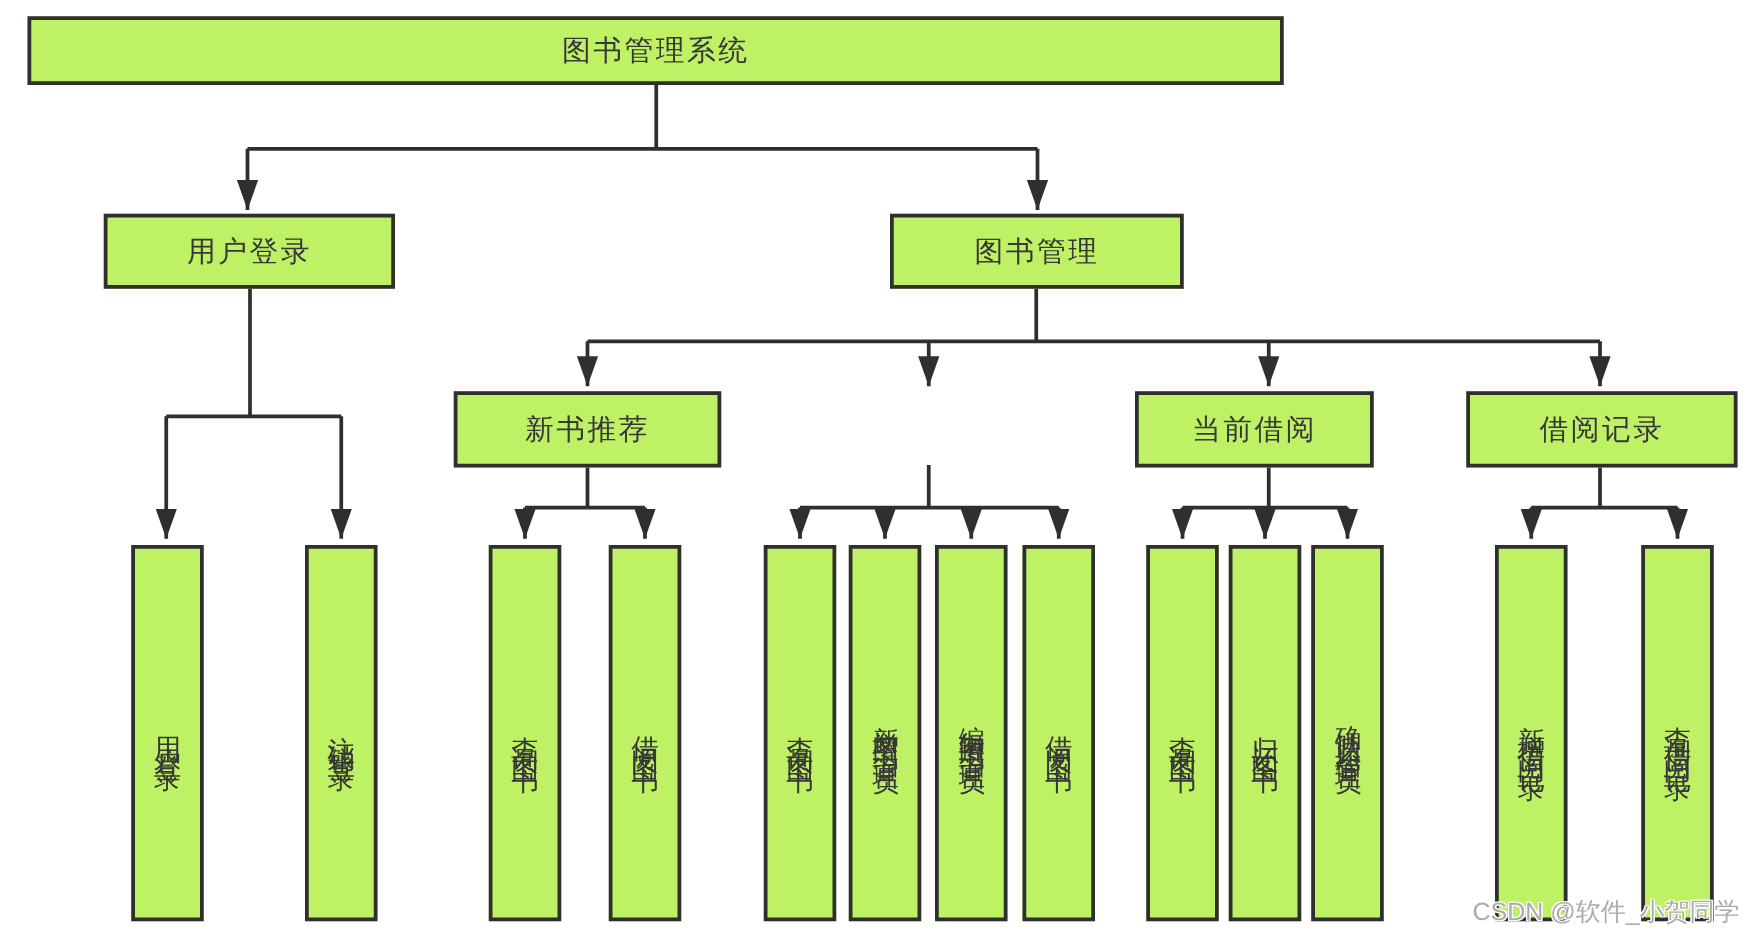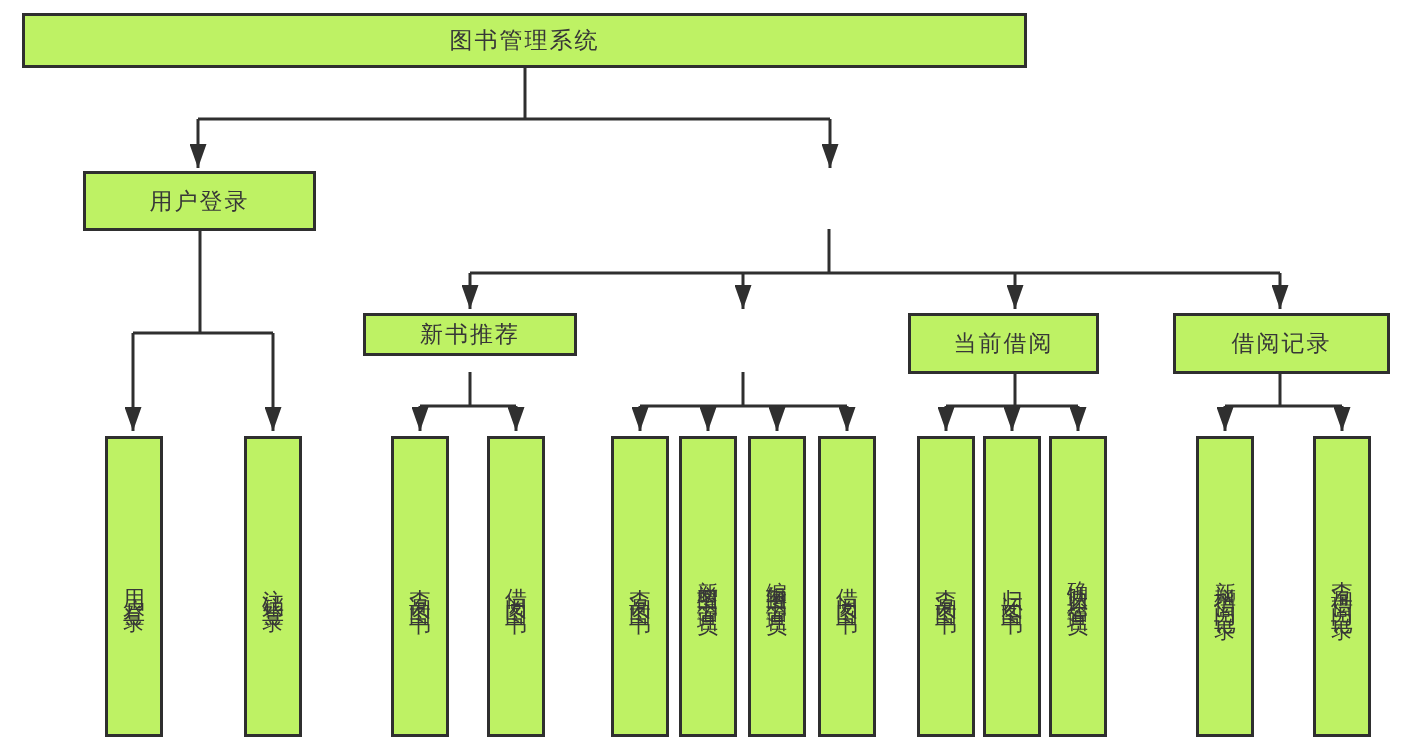--- a/index.html
+++ b/index.html
@@ -109,22 +109,23 @@
       <path d="M1280,372 V406"></path>
       <path d="M1225,406 H1342"></path>
       <line x1="1225" y1="406" x2="1225" y2="431" marker-end="url(#arrow)"></line>
       <line x1="1342" y1="406" x2="1342" y2="431" marker-end="url(#arrow)"></line>
     </g>
   </svg>
 
   <div class="node h" style="left:22px; top:13px; width:1005px; height:55px;">图书管理系统</div>
 
   <div class="node h" style="left:83px; top:171px; width:233px; height:60px;">用户登录</div>
+  <div class="node h" style="left:712px; top:171px; width:235px; height:60px;">图书管理</div>
 
-  <div class="node h" style="left:363px; top:313px; width:214px; height:43px;">新书推荐</div>
+  <div class="node h" style="left:363px; top:313px; width:214px; height:61px;">新书推荐</div>
   <div class="node h" style="left:908px; top:313px; width:191px; height:61px;">当前借阅</div>
   <div class="node h" style="left:1173px; top:313px; width:217px; height:61px;">借阅记录</div>
 
   <div class="node v" style="left:105px; top:436px; width:58px; height:301px;">
     <span class="vtext">用户登录</span>
   </div>
   <div class="node v" style="left:244px; top:436px; width:58px; height:301px;">
     <span class="vtext">注销登录</span>
   </div>
 
@@ -158,14 +159,15 @@
     <span class="vtext">确认归还（管理员）</span>
   </div>
 
   <div class="node v" style="left:1196px; top:436px; width:58px; height:301px;">
     <span class="vtext">新增借阅记录</span>
   </div>
   <div class="node v" style="left:1313px; top:436px; width:58px; height:301px;">
     <span class="vtext">查询借阅记录</span>
   </div>
 
+  <div class="watermark">CSDN @软件_小贺同学</div>
 
 </div>
 
 </body></html>

